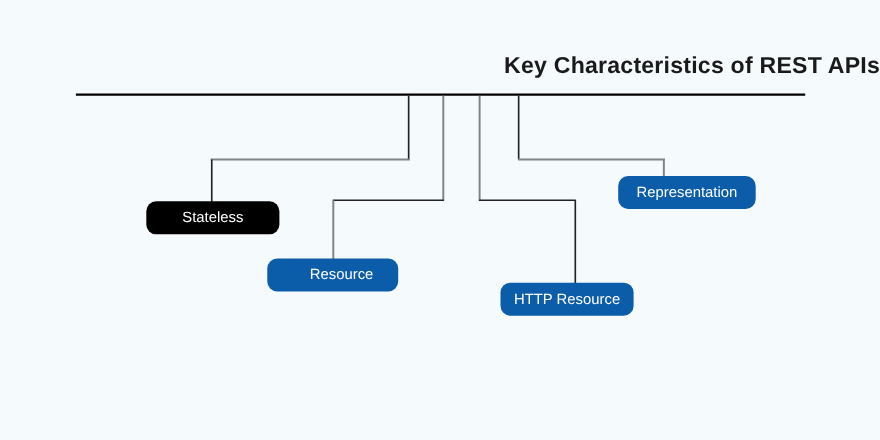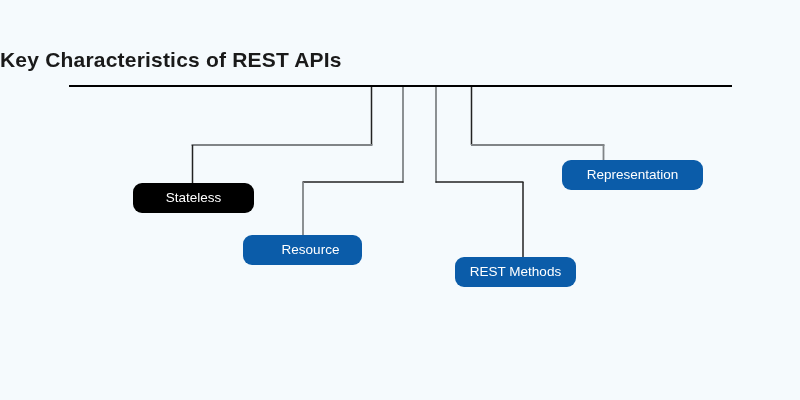--- a/index.html
+++ b/index.html
@@ -10,21 +10,21 @@
     overflow: hidden;
     font-family: "Liberation Sans", sans-serif;
     background: #f5fafd;
   }
   .title {
     position: absolute;
     left: 0;
     top: 46px;
     width: 100%;
     margin: 0;
-    text-align: left;
+    text-align: right;
     font-size: 21px;
     line-height: 28px;
     font-weight: 700;
     letter-spacing: 0.2px;
   }
   .connectors {
     position: absolute;
     left: 0;
     top: 0;
     width: 800px;
@@ -74,20 +74,20 @@
 
   <div class="node" style="left: 133px; top: 183px; width: 121px; height: 30px; background: #000000; color: rgb(255, 255, 255);">
     <span class="node-label">Stateless</span>
   </div>
 
   <div class="node" style="left: 243px; top: 235px; width: 119px; height: 30px; background: rgb(11, 92, 169); color: rgb(255, 255, 255); padding-left: 16px;">
     <span class="node-label">Resource</span>
   </div>
 
   <div class="node" style="left: 455px; top: 257px; width: 121px; height: 30px; background: rgb(11, 92, 169); color: rgb(255, 255, 255);">
-    <span class="node-label">REST Methods</span>
+    <span class="node-label">HTTP Resource</span>
   </div>
 
-  <div class="node" style="left: 562px; top: 160px; width: 141px; height: 30px; background: rgb(11, 92, 169); color: rgb(255, 255, 255);">
+  <div class="node" style="left: 562px; top: 160px; width: 125px; height: 30px; background: rgb(11, 92, 169); color: rgb(255, 255, 255);">
     <span class="node-label">Representation</span>
   </div>
 
 </div>
 
 </body></html>

